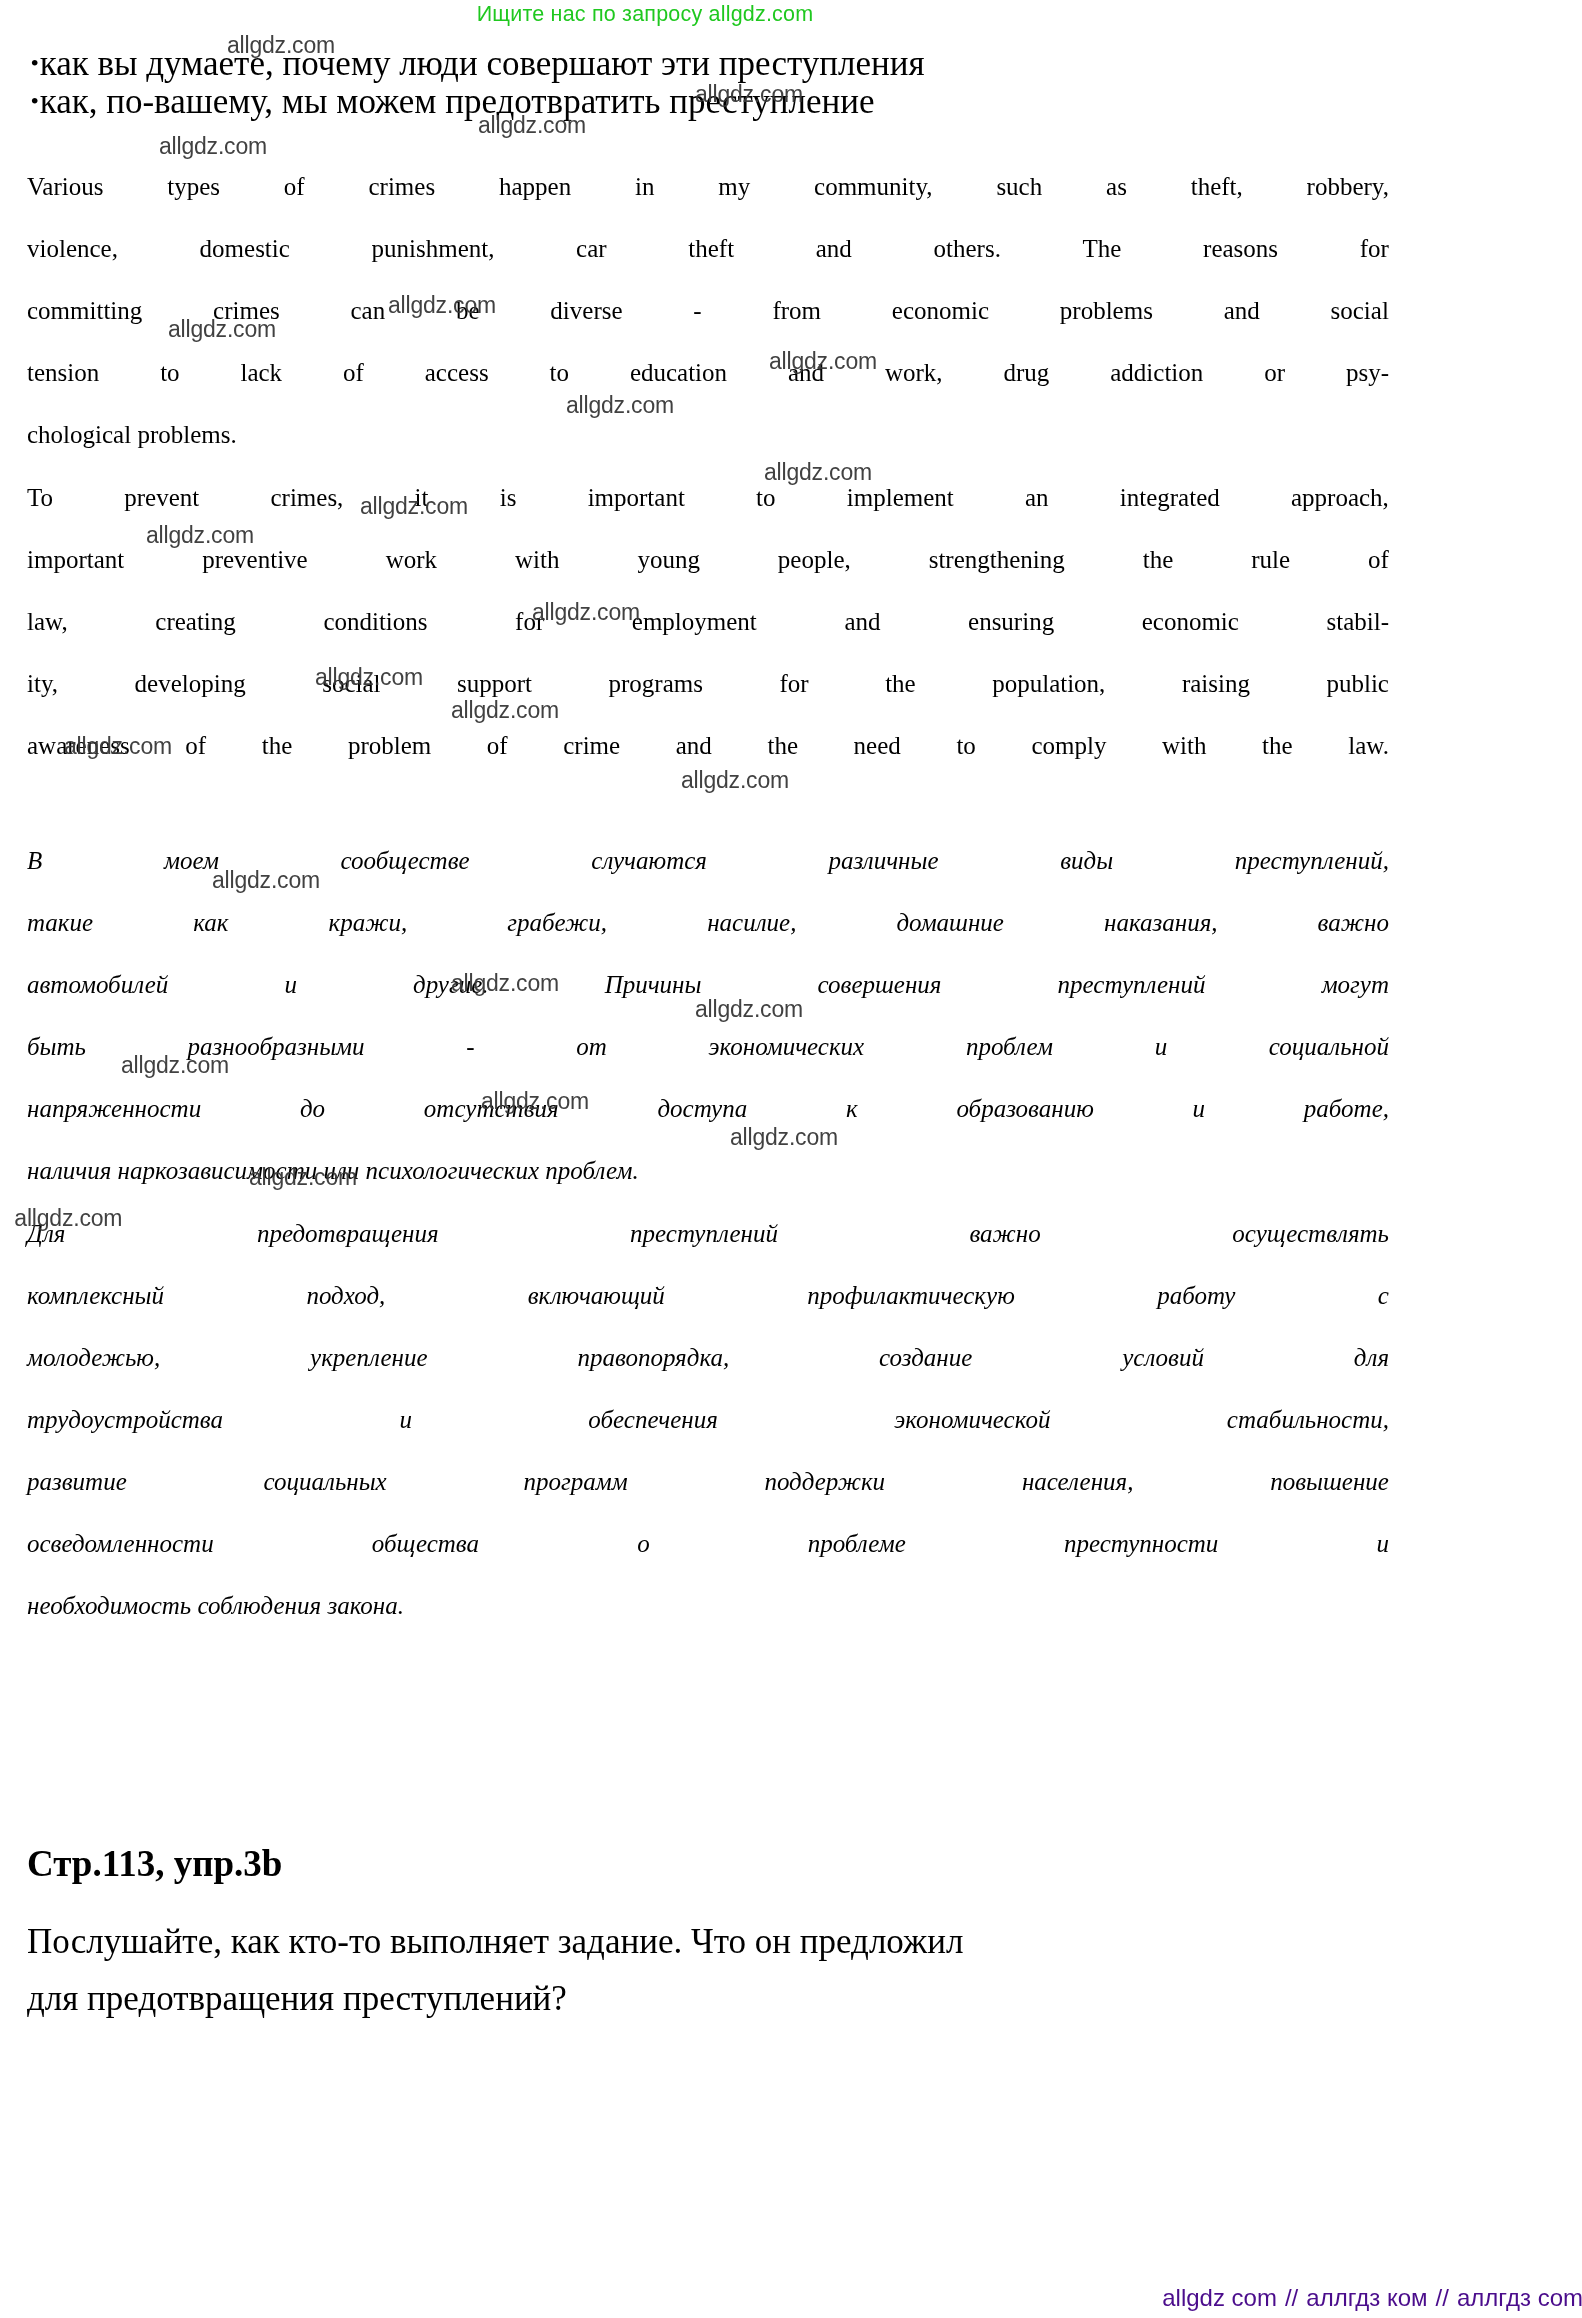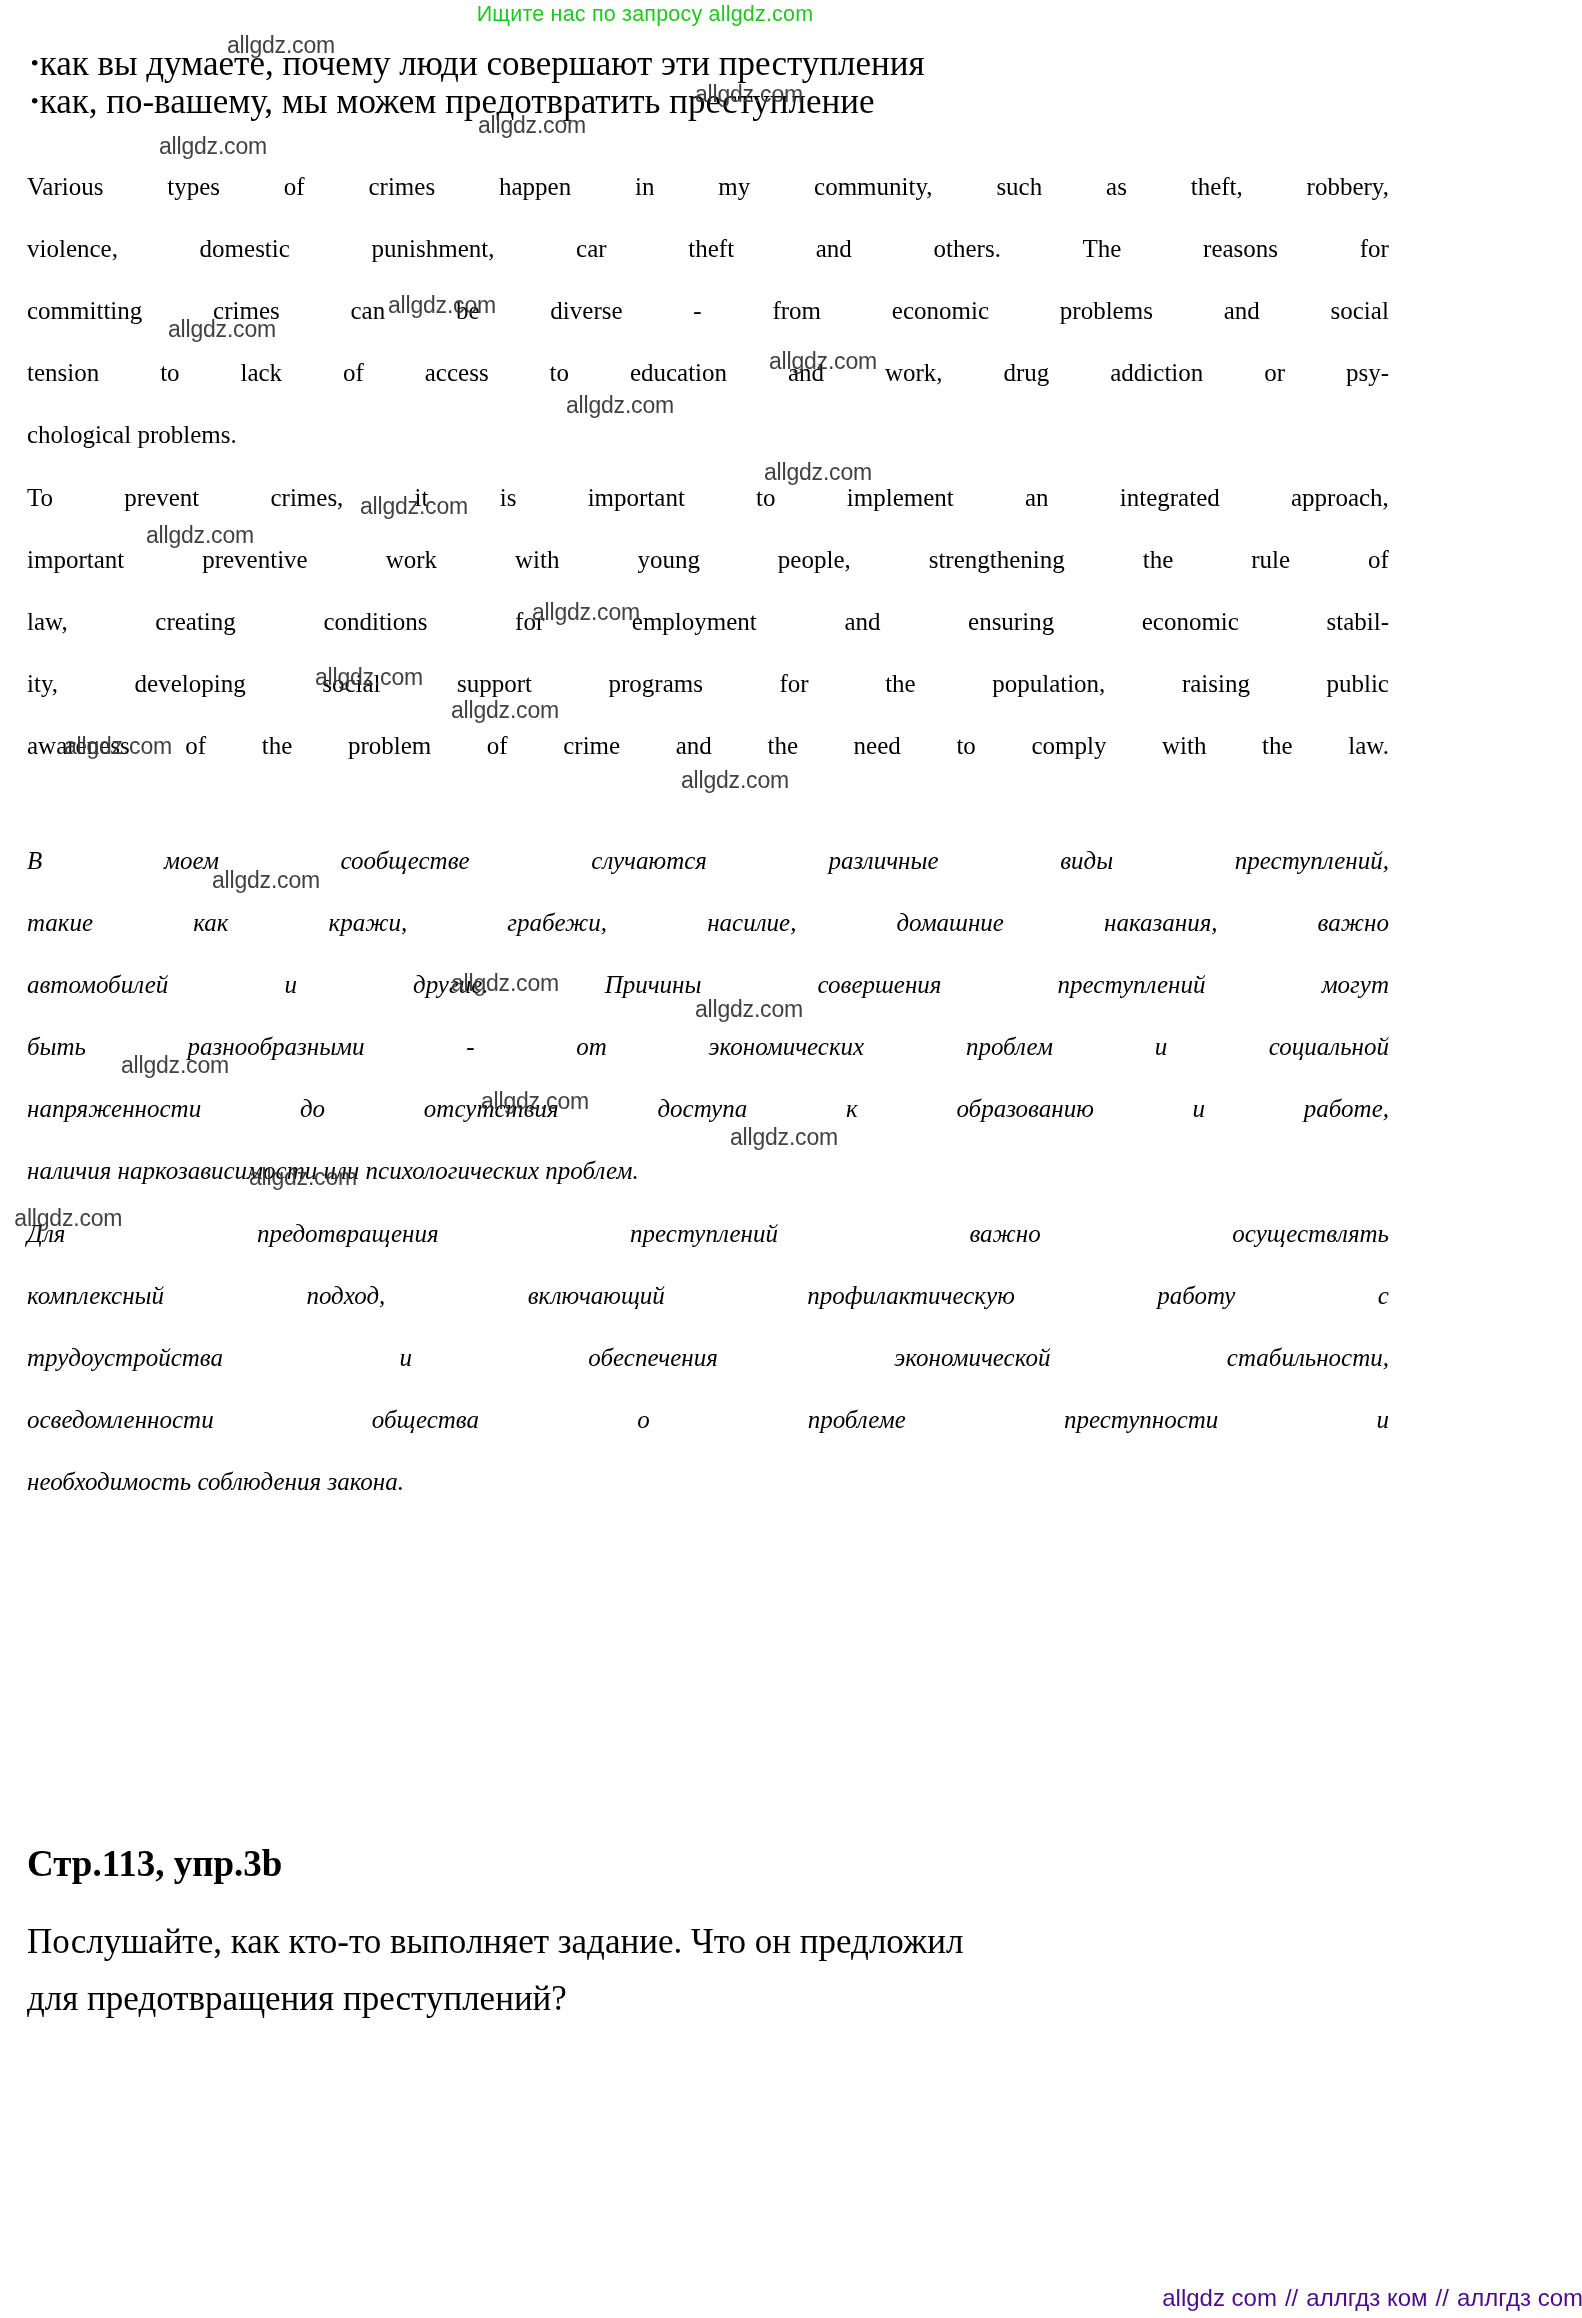--- a/index.html
+++ b/index.html
@@ -321,25 +321,41 @@
       </span>
       <span class="line j">
         <span>комплексный</span>
           <span>подход,</span>
           <span>включающий</span>
           <span>профилактическую</span>
           <span>работу</span>
           <span>с</span>
       </span>
       <span class="line j">
+        <span>молодежью,</span>
+          <span>укрепление</span>
+          <span>правопорядка,</span>
+          <span>создание</span>
+          <span>условий</span>
+          <span>для</span>
+      </span>
+      <span class="line j">
         <span>трудоустройства</span>
           <span>и</span>
           <span>обеспечения</span>
           <span>экономической</span>
           <span>стабильности,</span>
+      </span>
+      <span class="line j">
+        <span>развитие</span>
+          <span>социальных</span>
+          <span>программ</span>
+          <span>поддержки</span>
+          <span>населения,</span>
+          <span>повышение</span>
       </span>
       <span class="line j">
         <span>осведомленности</span>
           <span>общества</span>
           <span>о</span>
           <span>проблеме</span>
           <span>преступности</span>
           <span>и</span>
       </span>
       <span class="line">необходимость соблюдения закона.</span>

